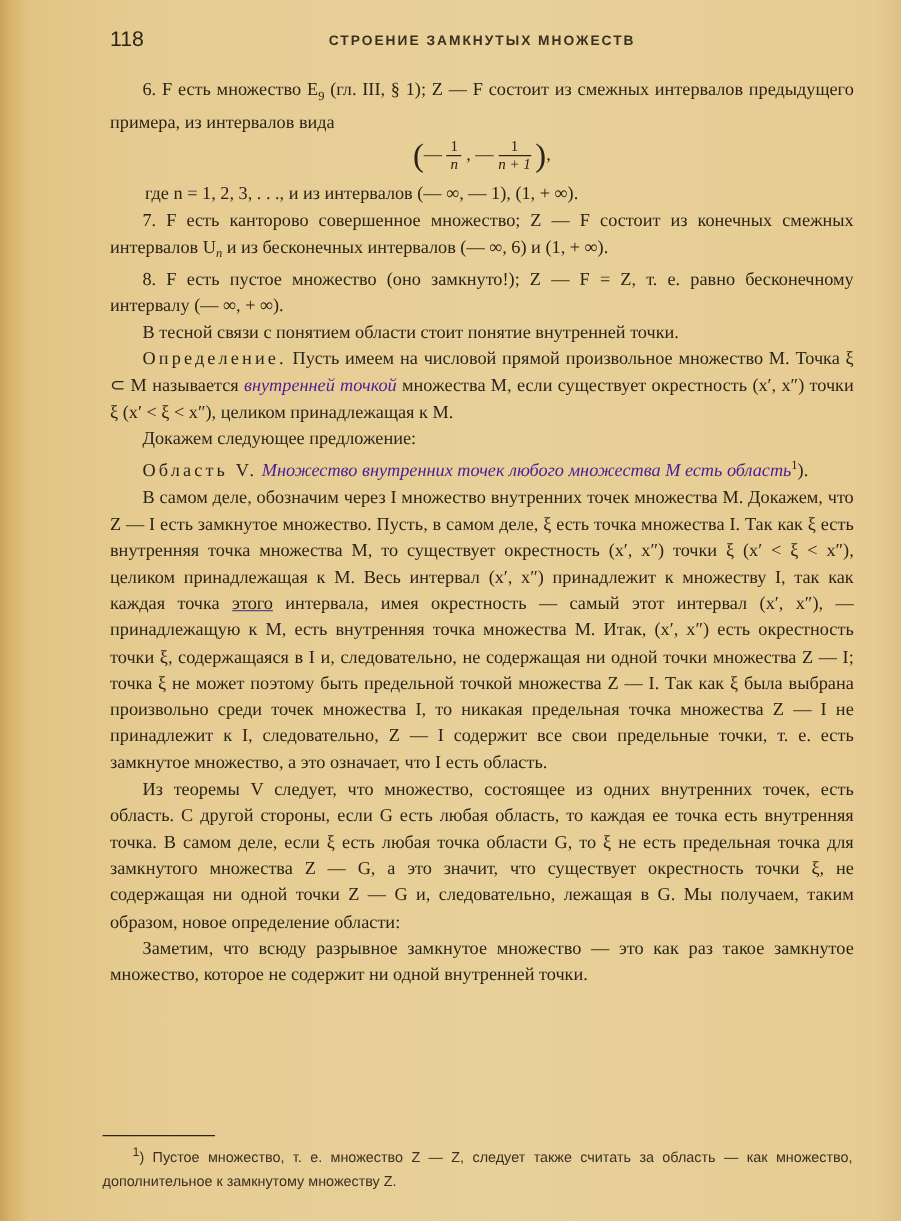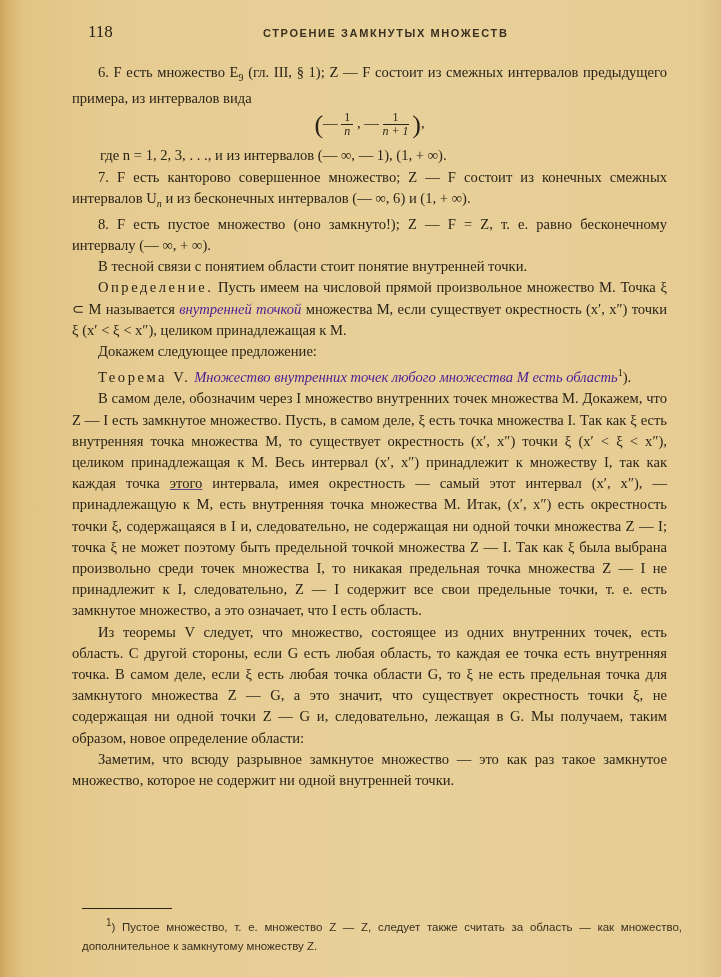--- a/index.html
+++ b/index.html
@@ -7,27 +7,27 @@
     width: 721px; height: 977px; overflow: hidden;
     background: linear-gradient(90deg, #c9a35a 0px, #d8b46c 8px, #e2c485 24px, #e6cc92 120px, #e8d09a 400px, #e6cc92 700px, #dcbf84 721px);
     font-family: "Liberation Serif", serif;
     color: #2a2418;
     position: relative;
   }
   .page { position: absolute; left: 0; top: 0; width: 721px; height: 977px; }
   .header {
     position: absolute; top: 22px; left: 88px; width: 600px; height: 24px;
   }
-  .page-num { position: absolute; left: 0; top: 0; font-size: 17px; font-family: Liberation Serif, serif; }
+  .page-num { position: absolute; left: 0; top: 0; font-size: 17px; font-family: Liberation Sans, sans-serif; }
   .running-title {
     position: absolute; left: 175px; top: 5px; font-size: 11px; letter-spacing: 1.6px;
     font-family: "Liberation Sans", sans-serif; font-weight: bold; color: #3a3020;
   }
   .body {
-    position: absolute; left: 72px; top: 62px; width: 595px;
+    position: absolute; left: 88px; top: 62px; width: 595px;
     font-size: 14.6px; line-height: 21.2px; text-align: justify;
     font-family: "Liberation Serif", serif; font-stretch: condensed;
   }
   .p { margin: 0; text-indent: 26px; }
   .p.noind { text-indent: 0; margin-left: 28px; }
   .formula { text-align: center; margin: 2px 0 4px 0; height: 30px; position: relative; }
   .frac { display: inline-block; vertical-align: middle; text-align: center; font-size: 12px; line-height: 13px; }
   .frac .num { border-bottom: 1px solid #2a2418; padding: 0 3px; display: block; }
   .frac .den { display: block; font-style: italic; }
   .paren { font-size: 26px; vertical-align: middle; }
@@ -62,21 +62,21 @@
       <span class="frac"><span class="num">1</span><span class="den">n + 1</span></span>
       <span class="paren">)</span>,
     </div>
 
     <p class="p noind">где n = 1, 2, 3, . . ., и из интервалов (— ∞, — 1), (1, + ∞).</p>
     <p class="p"><span>7. F есть канторово совершенное множество; Z — F состоит из конечных смежных интервалов U</span><sub style="font-size:10px;font-style:italic">n</sub><span> и из бесконечных интервалов (— ∞, 6) и (1, + ∞).</span></p>
     <p class="p">8. F есть пустое множество (оно замкнуто!); Z — F = Z, т. е. равно бесконечному интервалу (— ∞, + ∞).</p>
     <p class="p">В тесной связи с понятием области стоит понятие внутренней точки.</p>
     <p class="p"><span class="spaced">Определение.</span><span> Пусть имеем на числовой прямой произвольное множество M. Точка ξ ⊂ M называется </span><span class="italic-term">внутренней точкой</span><span> множества M, если существует окрестность (x′, x″) точки ξ (x′ &lt; ξ &lt; x″), целиком принадлежащая к M.</span></p>
     <p class="p">Докажем следующее предложение:</p>
-    <p class="p"><span class="spaced">Теорема V.</span><span class="italic-term"> Множество внутренних точек любого множества M есть область</span><span class="fmark">1</span><span>).</span></p>
+    <p class="p"><span class="spaced">Область V.</span><span class="italic-term"> Множество внутренних точек любого множества M есть область</span><span class="fmark">1</span><span>).</span></p>
     <p class="p"><span>В самом деле, обозначим через I множество внутренних точек множества M. Докажем, что Z — I есть замкнутое множество. Пусть, в самом деле, ξ есть точка множества I. Так как ξ есть внутренняя точка множества M, то существует окрестность (x′, x″) точки ξ (x′ &lt; ξ &lt; x″), целиком принадлежащая к M. Весь интервал (x′, x″) принадлежит к множеству I, так как каждая точка </span><span class="underline">этого</span><span> интервала, имея окрестность — самый этот интервал (x′, x″), — принадлежащую к M, есть внутренняя точка множества M. Итак, (x′, x″) есть окрестность точки ξ, содержащаяся в I и, следовательно, не содержащая ни одной точки множества Z — I; точка ξ не может поэтому быть предельной точкой множества Z — I. Так как ξ была выбрана произвольно среди точек множества I, то никакая предельная точка множества Z — I не принадлежит к I, следовательно, Z — I содержит все свои предельные точки, т. е. есть замкнутое множество, а это означает, что I есть область.</span></p>
     <p class="p">Из теоремы V следует, что множество, состоящее из одних внутренних точек, есть область. С другой стороны, если G есть любая область, то каждая ее точка есть внутренняя точка. В самом деле, если ξ есть любая точка области G, то ξ не есть предельная точка для замкнутого множества Z — G, а это значит, что существует окрестность точки ξ, не содержащая ни одной точки Z — G и, следовательно, лежащая в G. Мы получаем, таким образом, новое определение области:</p>
     <p class="p">Заметим, что всюду разрывное замкнутое множество — это как раз такое замкнутое множество, которое не содержит ни одной внутренней точки.</p>
   </div>
 
   <div class="footnote-rule"></div>
   <div class="footnote"><span class="fmark">1</span><span>) Пустое множество, т. е. множество Z — Z, следует также считать за область — как множество, дополнительное к замкнутому множеству Z.</span></div>
 </div>
 
 </body></html>

